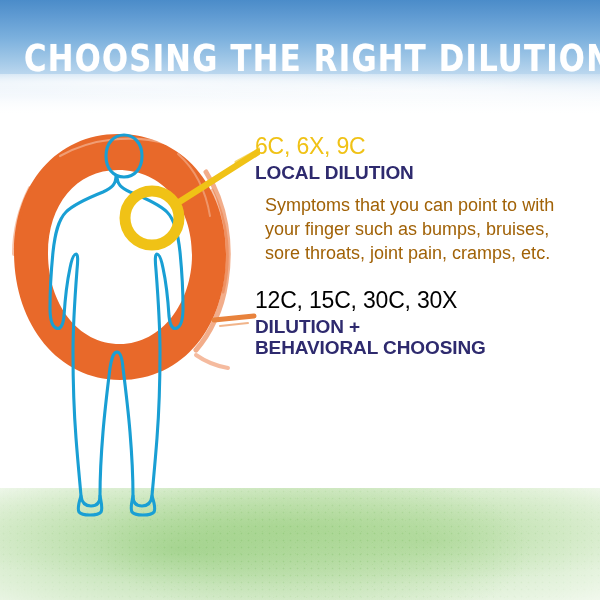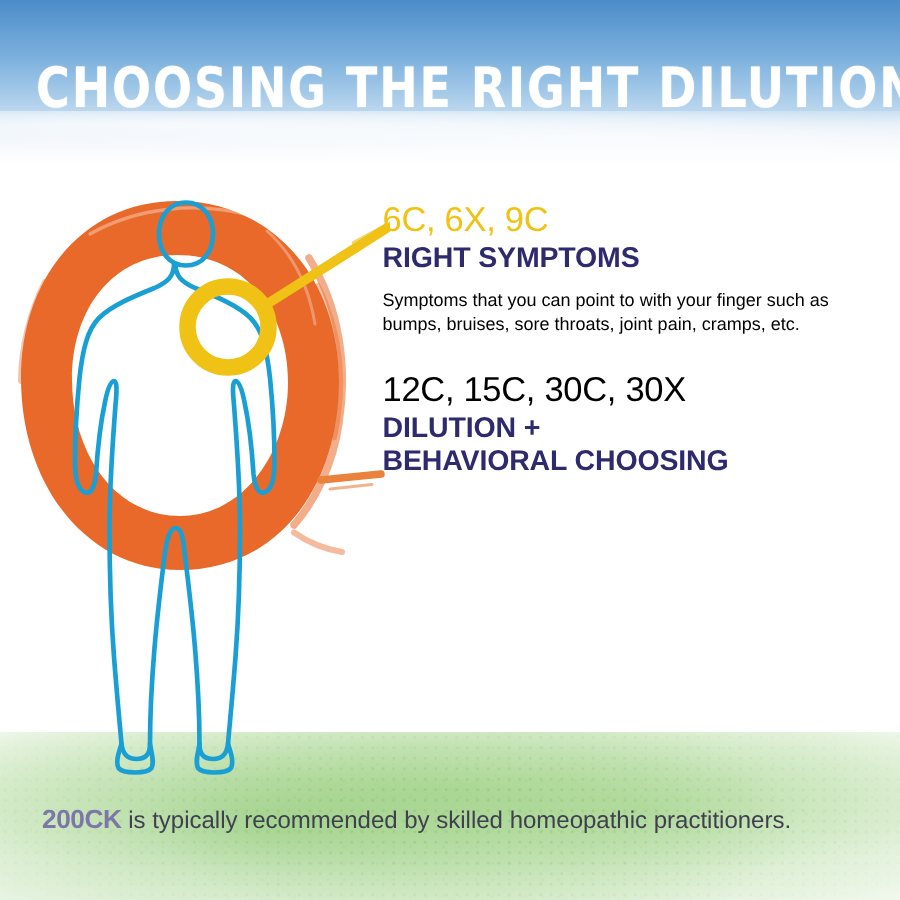--- a/index.html
+++ b/index.html
@@ -129,24 +129,24 @@
 
   .subhead {
     color: #2e2a6e;
     font-size: 19px;
     font-weight: 700;
     line-height: 1.14;
     letter-spacing: -0.1px;
     margin: 0 0 9px 0;
   }
   .body {
-    color: #000000;
-    font-size: 12px;
+    color: #a16207;
+    font-size: 18px;
     line-height: 1.33;
-    margin: 0;
+    margin: 10px;
     max-width: 322px;
   }
 
   
   .footer-note {
     position: absolute;
     left: 28px;
     top: 536px;
     width: 560px;
     font-size: 16px;
@@ -261,31 +261,28 @@
         <path d="M214,208 L254,204" stroke="#e8823c" stroke-width="5" stroke-linecap="round" fill="none"></path>
         <path d="M220,214 L248,211" stroke="#e8823c" stroke-width="2" stroke-linecap="round" fill="none" opacity="0.6"></path>
       </g>
     </svg>
   </div>
 
   <div class="text-column">
 
     <div class="block">
       <p class="potency local">6C, 6X, 9C</p>
-      <p class="subhead">RIGHT SYMPTOMS</p>
+      <p class="subhead">LOCAL DILUTION</p>
       <p class="body">Symptoms that you can point to with your finger such as bumps, bruises, sore throats, joint pain, cramps, etc.</p>
     </div>
 
     <div class="block">
       <p class="potency general">12C, 15C, 30C, 30X</p>
       <p class="subhead">
         <span>DILUTION +</span><br>
         <span>BEHAVIORAL CHOOSING</span>
       </p>
     </div>
 
   </div>
 
-  <div class="footer-note">
-    <span class="ck">200CK</span><span> is typically recommended by skilled homeopathic practitioners.</span>
-  </div>
 
 </div>
 
 </body></html>

